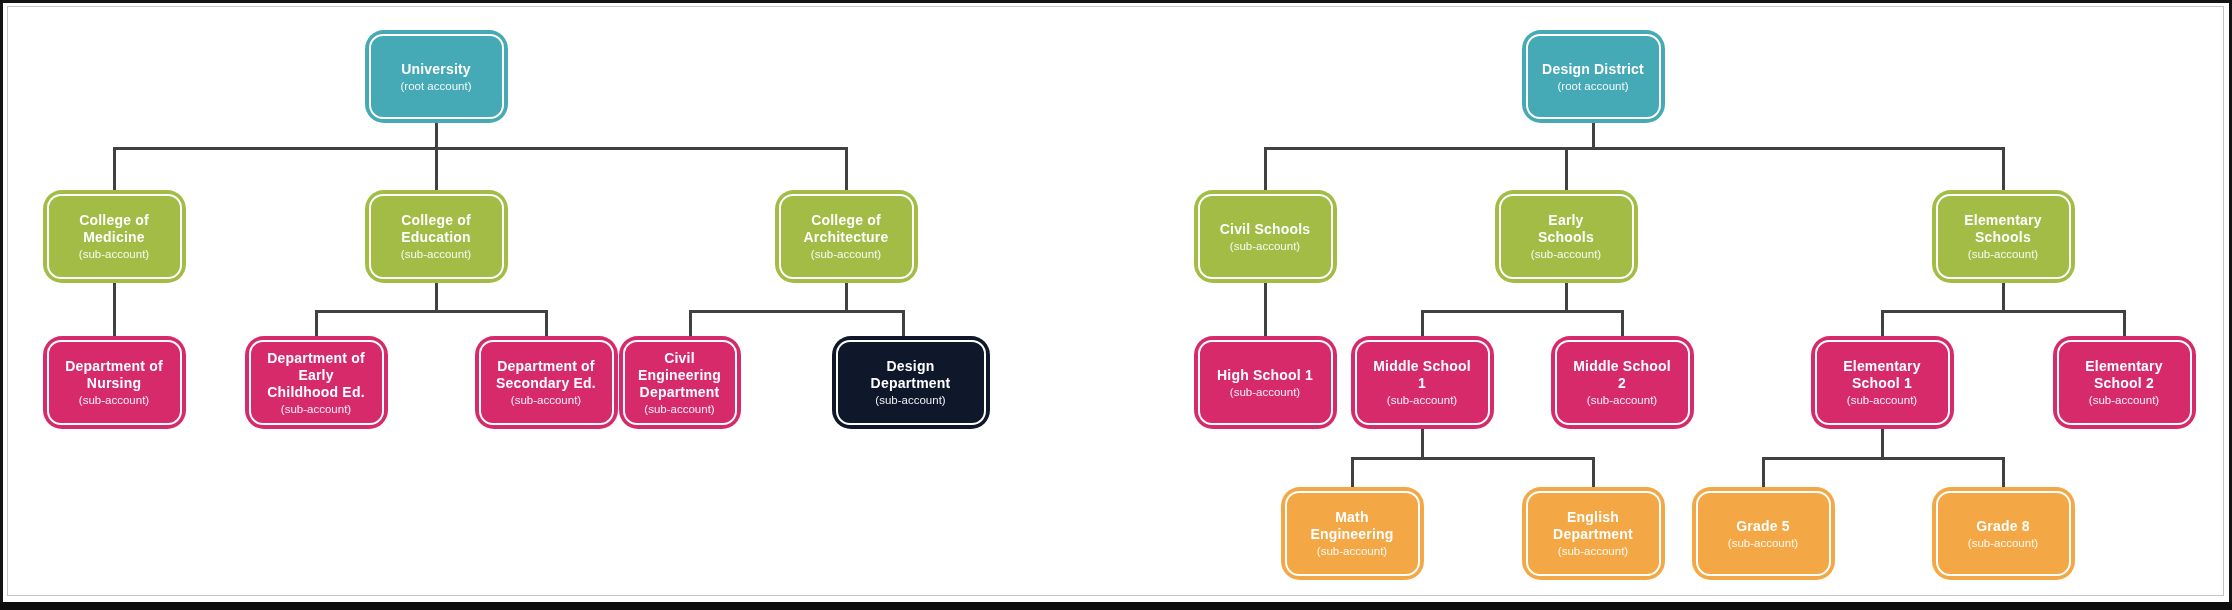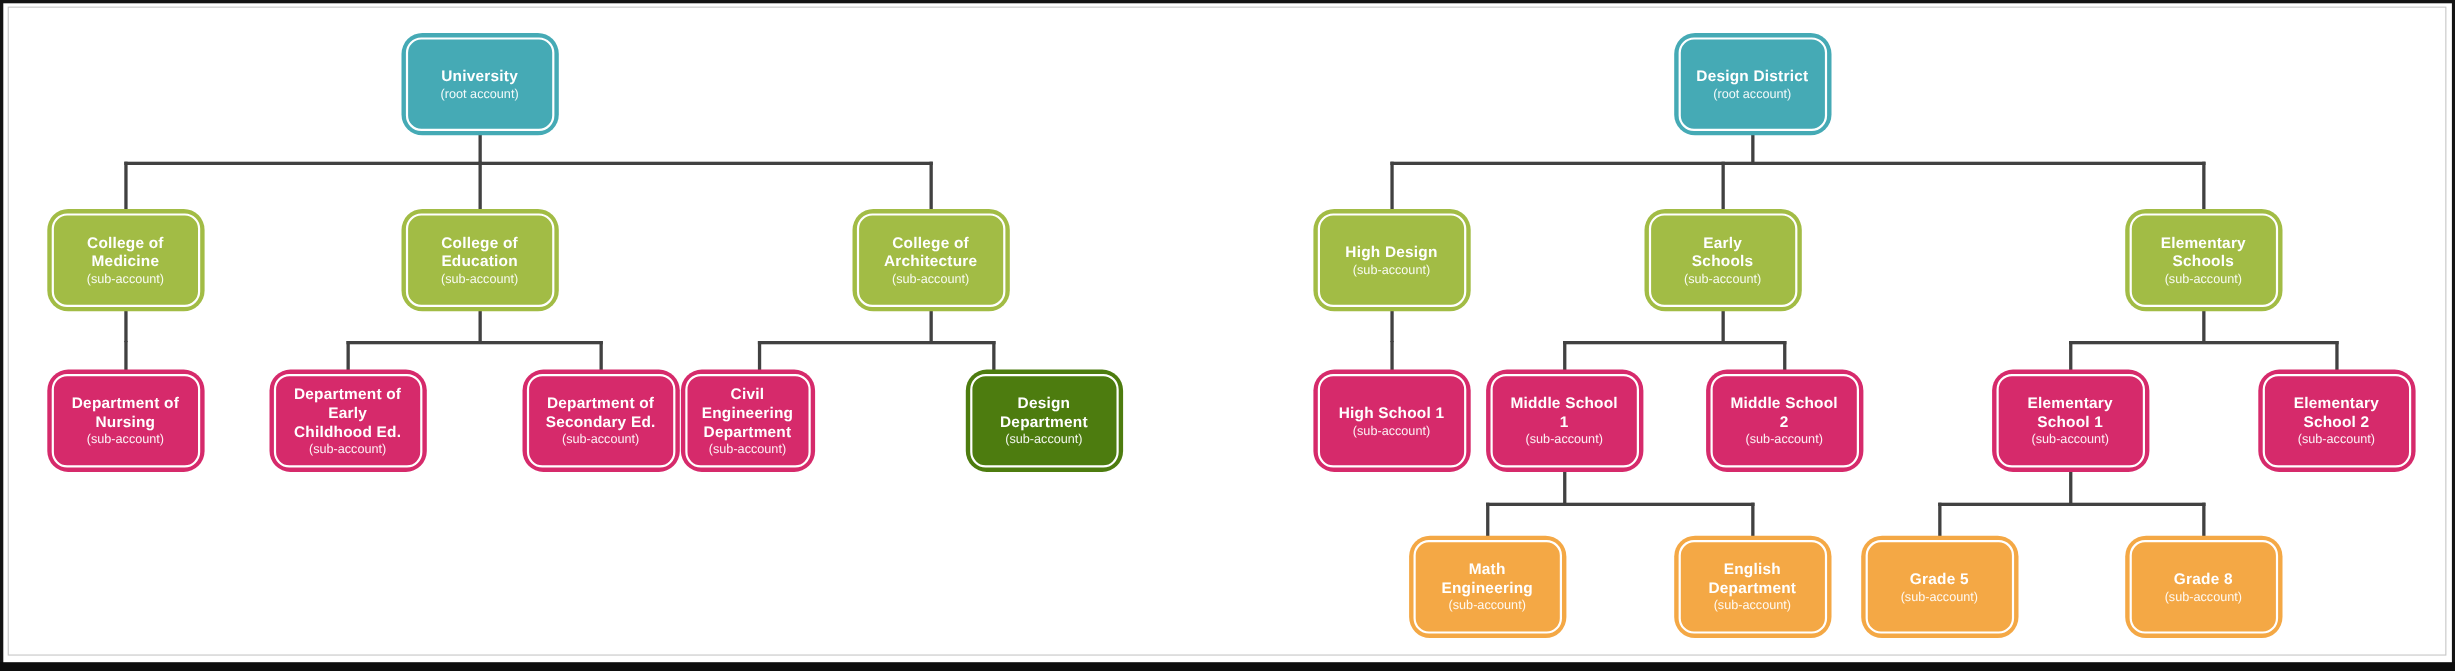--- a/index.html
+++ b/index.html
@@ -158,36 +158,36 @@
         </div>
       </div>
       <div class="node" style="left: 618.5px; top: 336px; width: 122px; height: 93px; background: rgb(214, 42, 107);">
         <div class="node-inner">
           <div class="node-label">Civil
 Engineering
 Department</div>
           <div class="node-sub">(sub-account)</div>
         </div>
       </div>
-      <div class="node" style="left: 831.5px; top: 336px; width: 143px; height: 93px; background: #4d7c0f; margin-left: 46px;">
+      <div class="node" style="left: 831.5px; top: 336px; width: 158px; height: 93px; background: #0f172a;">
         <div class="node-inner">
           <div class="node-label">Design
 Department</div>
           <div class="node-sub">(sub-account)</div>
         </div>
       </div>
       <div class="node" style="left: 1521.5px; top: 30px; width: 143px; height: 93px; background: rgb(69, 170, 181);">
         <div class="node-inner">
           <div class="node-label">Design District</div>
           <div class="node-sub">(root account)</div>
         </div>
       </div>
       <div class="node" style="left: 1193.5px; top: 190px; width: 143px; height: 93px; background: rgb(162, 188, 69);">
         <div class="node-inner">
-          <div class="node-label">High Design</div>
+          <div class="node-label">Civil Schools</div>
           <div class="node-sub">(sub-account)</div>
         </div>
       </div>
       <div class="node" style="left: 1494.5px; top: 190px; width: 143px; height: 93px; background: rgb(162, 188, 69);">
         <div class="node-inner">
           <div class="node-label">Early
 Schools</div>
           <div class="node-sub">(sub-account)</div>
         </div>
       </div>

